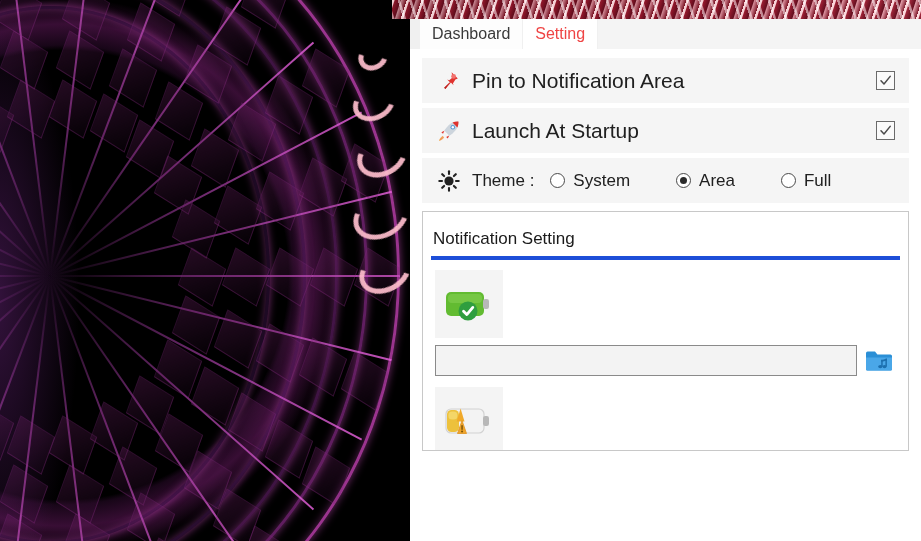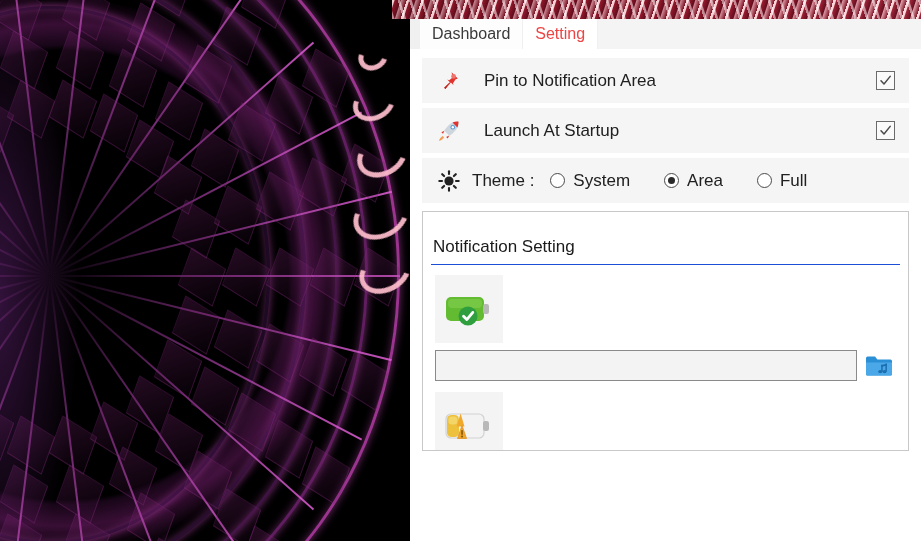--- a/index.html
+++ b/index.html
@@ -154,36 +154,36 @@
 
   .setting-row {
     height: 45px;
     background: #f5f5f5;
     display: flex; align-items: center;
     padding: 0 14px 0 16px;
     margin-bottom: 5px;
   }
   .row-icon { width: 30px; flex: 0 0 auto; display:flex; align-items:center; }
   .row-label {
-    font-size: 17px; color: #202020;
-    margin-left: 16px;
+    font-size: 21px; color: #202020;
+    margin-left: 4px;
   }
   .checkbox {
     margin-left: auto;
     width: 19px; height: 19px;
     border: 1px solid #6a6a6a;
     background: #fafafa;
     display: flex; align-items: center; justify-content: center;
     cursor: pointer;
   }
   .checkbox svg { display:block; }
 
   
   .theme-label { font-size: 17px; color: #202020; margin-left: 4px; margin-right: 16px; }
-  .radio-group { display: flex; align-items: center; gap: 0; flex: 1; text-align: right; }
+  .radio-group { display: flex; align-items: center; gap: 12px; flex: 1; text-align: right; }
   .radio-item {
     display: flex; align-items: center; cursor: pointer; margin-right: 34px;
   }
   .radio {
     width: 15px; height: 15px; border-radius: 50%;
     border: 1.5px solid #4a4a4a; background: #fff;
     display: flex; align-items: center; justify-content: center;
     margin-right: 8px; flex: 0 0 auto;
   }
   .radio .dot { width: 7px; height: 7px; border-radius: 50%; background: #2a2a2a; }
@@ -194,22 +194,22 @@
     margin-top: 8px;
     border: 1px solid #c8c8c8;
     background: #ffffff;
     padding: 6px 12px 10px 12px;
     height: 240px;
     overflow: hidden;
   }
   .group-title {
     font-size: 17px; color: #1a1a1a;
     padding: 3px 2px 7px 2px;
-    border-bottom: 1px solid #1d4ed8;
-    margin: 16px -4px 0 -4px;
+    border-bottom: 4px solid #1d4ed8;
+    margin: 8px -4px 0 -4px;
   }
 
   .batt-block { display: flex; align-items: flex-start; padding-top: 10px; }
   .batt-icon-box {
     width: 68px; height: 68px; flex: 0 0 auto;
     background: #f4f4f4;
     display: flex; align-items: center; justify-content: center;
   }
   .batt-right { flex: 1; margin-left: 12px; }
   .batt-title { font-size: 17px; color: #1f1f1f; margin-bottom: 12px; }

